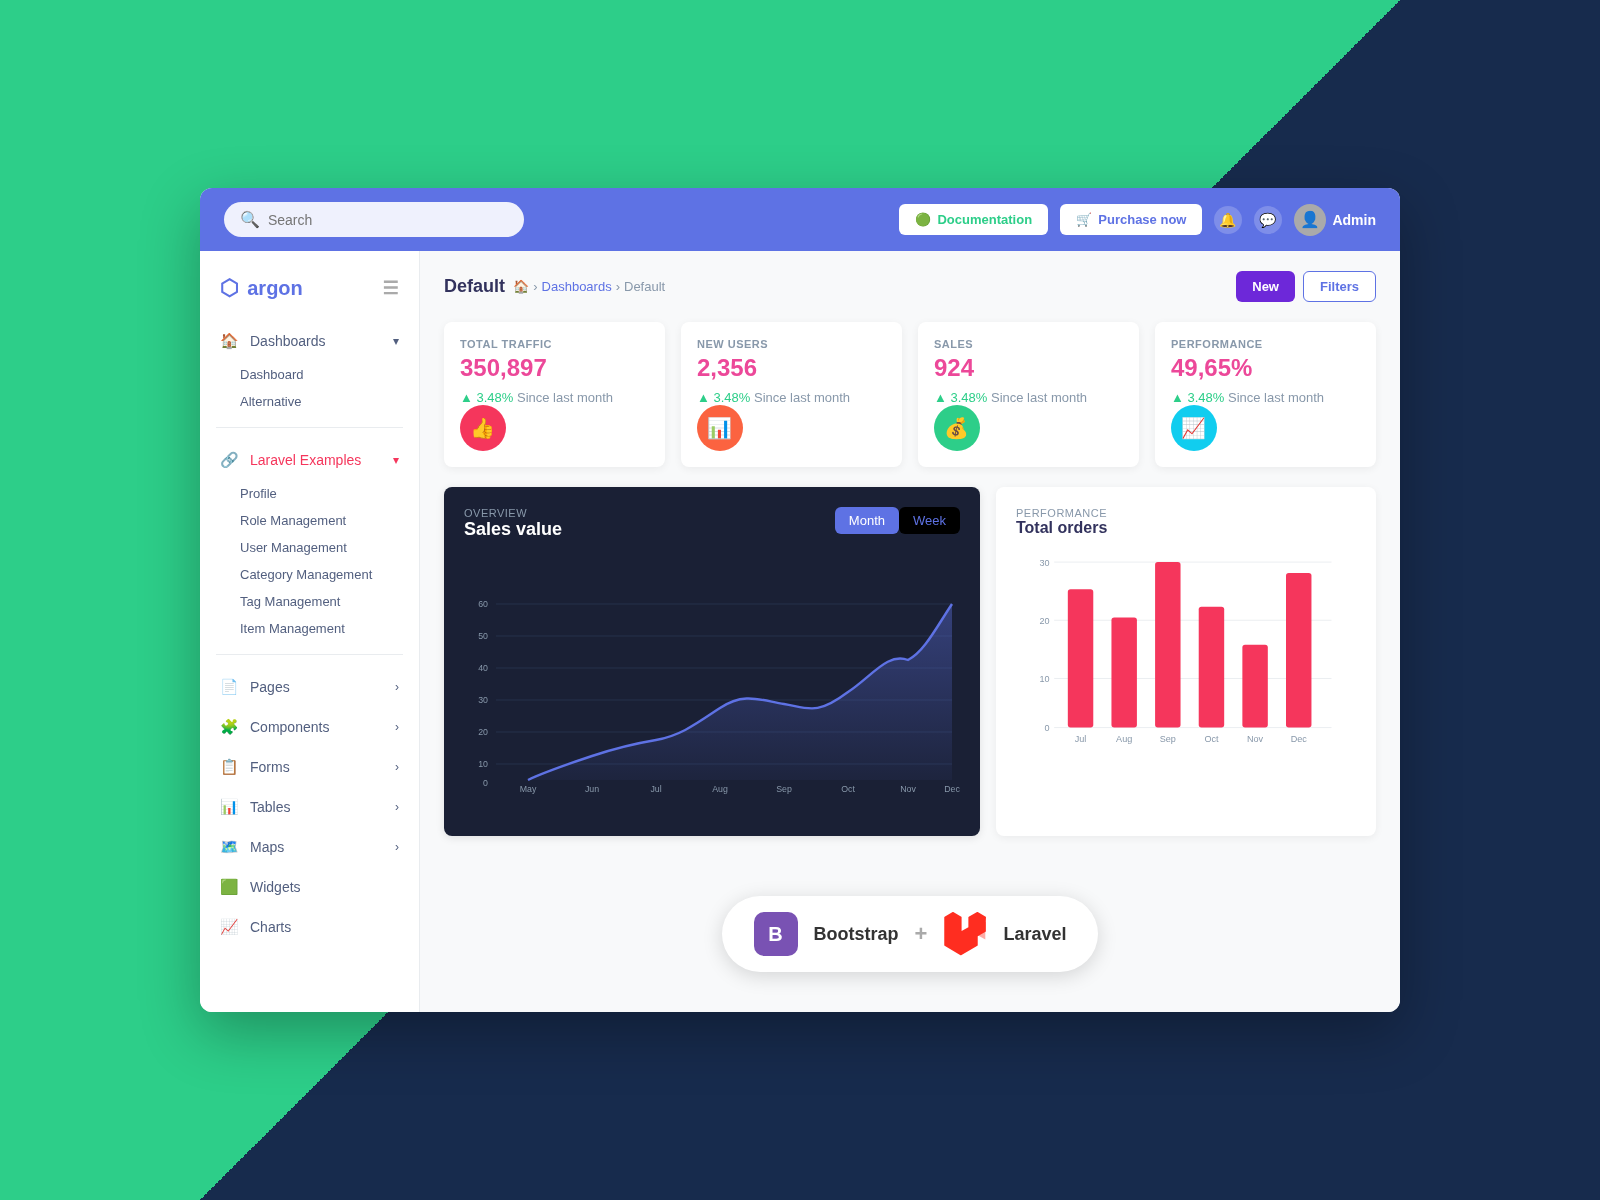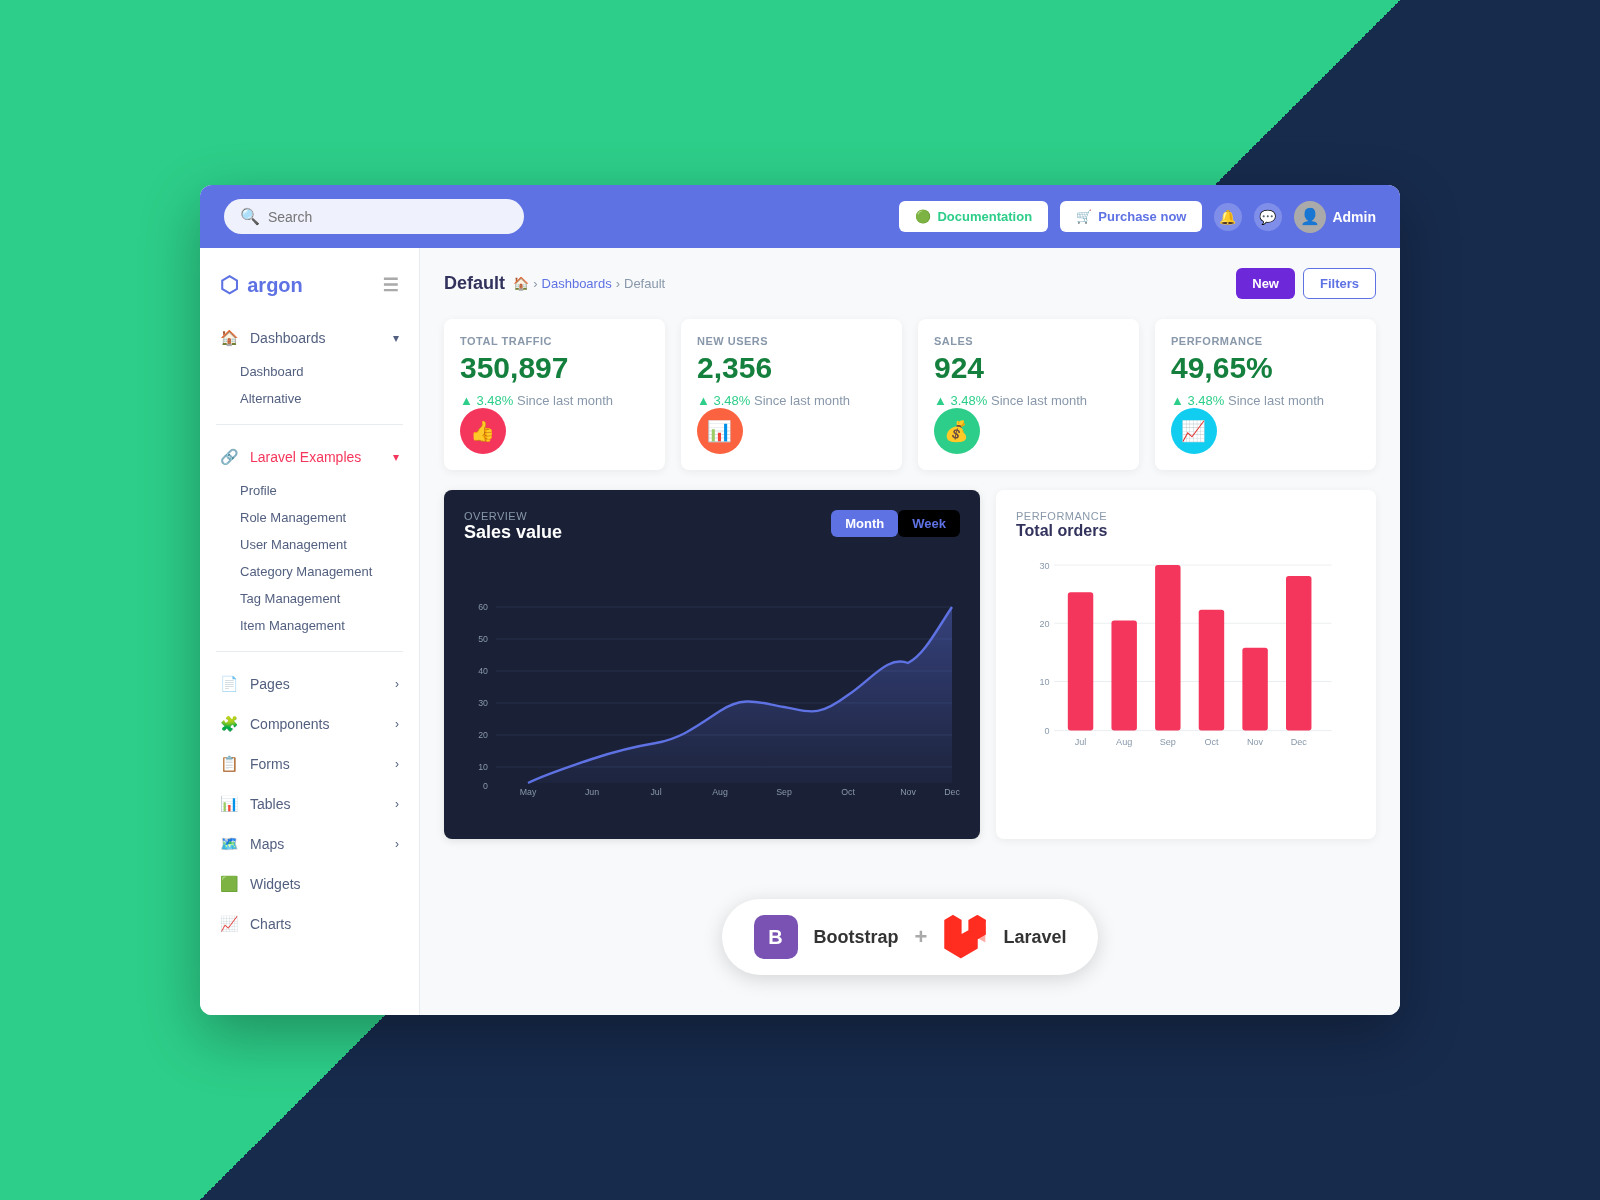--- a/index.html
+++ b/index.html
@@ -202,21 +202,21 @@
     .stat-card {
       background: #fff; border-radius: 8px;
       padding: 16px; box-shadow: 0 2px 8px rgba(0,0,0,0.06);
       display: flex; justify-content: flex-end; align-items: flex-start; flex-direction: column;
     }
     .stat-label {
       font-size: 11px; font-weight: 700; color: #8898aa;
       text-transform: uppercase; letter-spacing: 0.5px; margin-bottom: 4px;
     }
     .stat-value {
-      font-size: 30px; font-weight: 700; color: #15803d; margin-bottom: 8px;
+      font-size: 24px; font-weight: 700; color: #ec4899; margin-bottom: 8px;
     }
     .stat-change {
       font-size: 13px; color: #2dce89;
     }
     .stat-icon {
       width: 46px; height: 46px; border-radius: 50%;
       display: flex; align-items: center; justify-content: center;
       font-size: 20px; color: #fff; flex-shrink: 0;
     }
 
@@ -234,21 +234,21 @@
       font-size: 11px; color: #8898aa; text-transform: uppercase;
       letter-spacing: 0.5px; margin-bottom: 0;
     }
     .chart-title {
       font-size: 18px; font-weight: 700; color: #fff; margin-bottom: 16px;
     }
     .chart-toggle {
       display: flex; gap: 0;
     }
     .chart-toggle-btn {
-      padding: 6px 14px; font-size: 13px; font-weight: 700;
+      padding: 6px 14px; font-size: 13px; font-weight: 400;
       border: none; cursor: pointer; border-radius: 6px;
     }
     .chart-toggle-btn.active { background: #5e72e4; color: #fff; }
     .chart-toggle-btn.inactive { background: #000000; color: #5e72e4; }
     .chart-header-row {
       display: flex; justify-content: space-between; align-items: flex-start;
       margin-bottom: 16px;
     }
 
     

